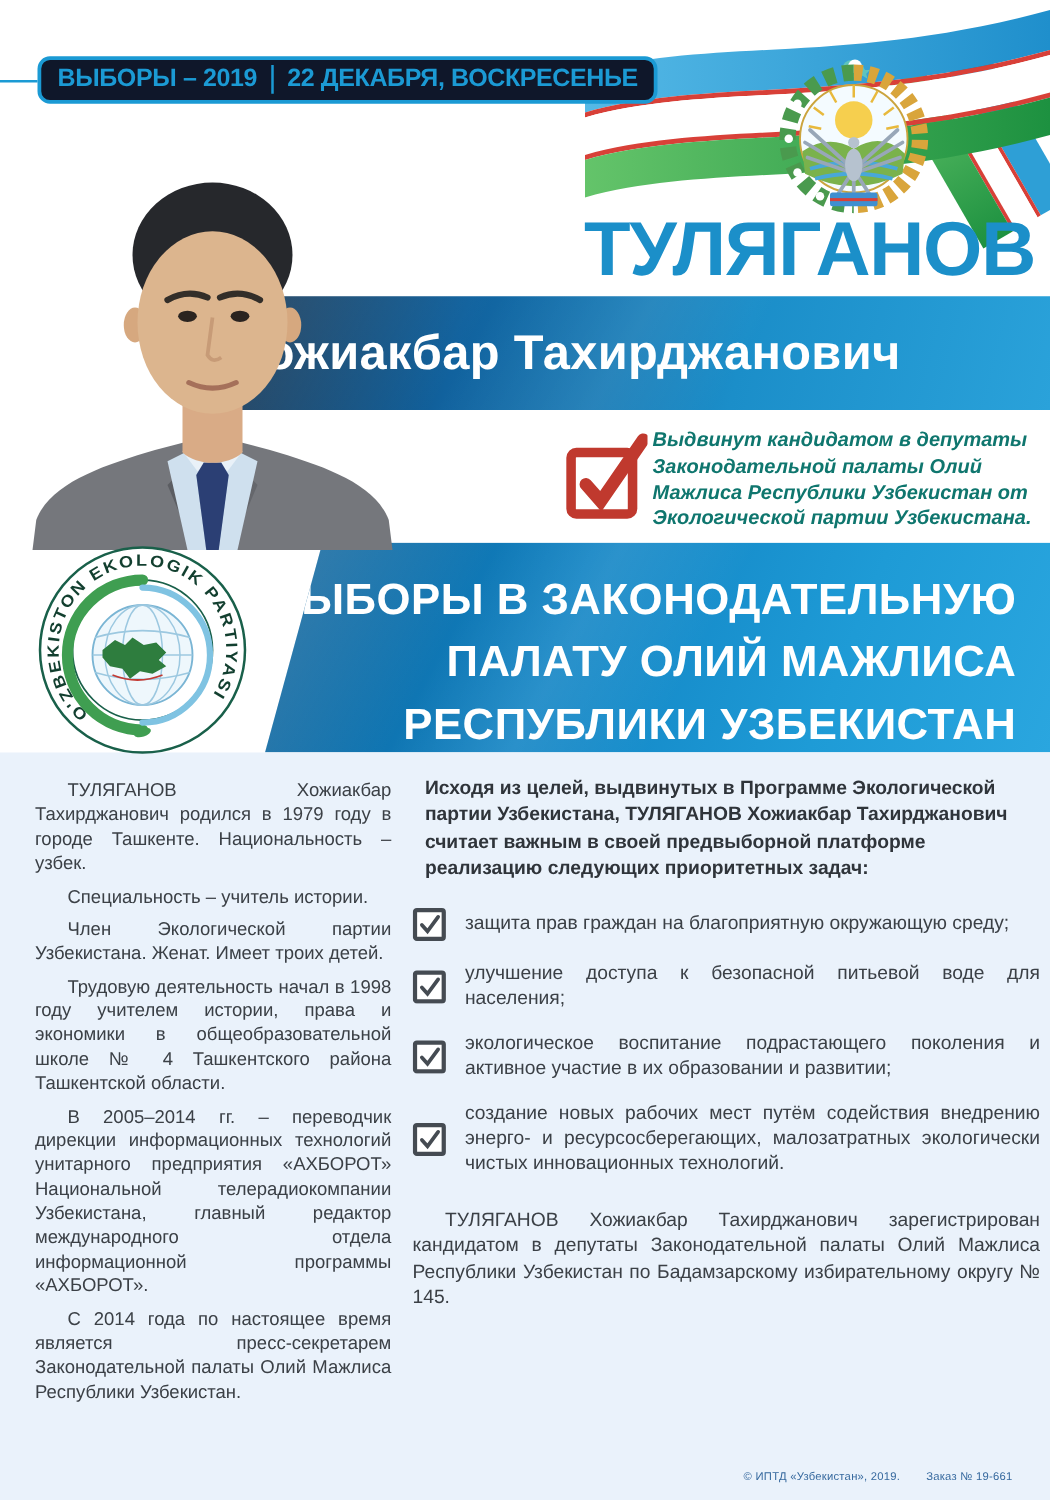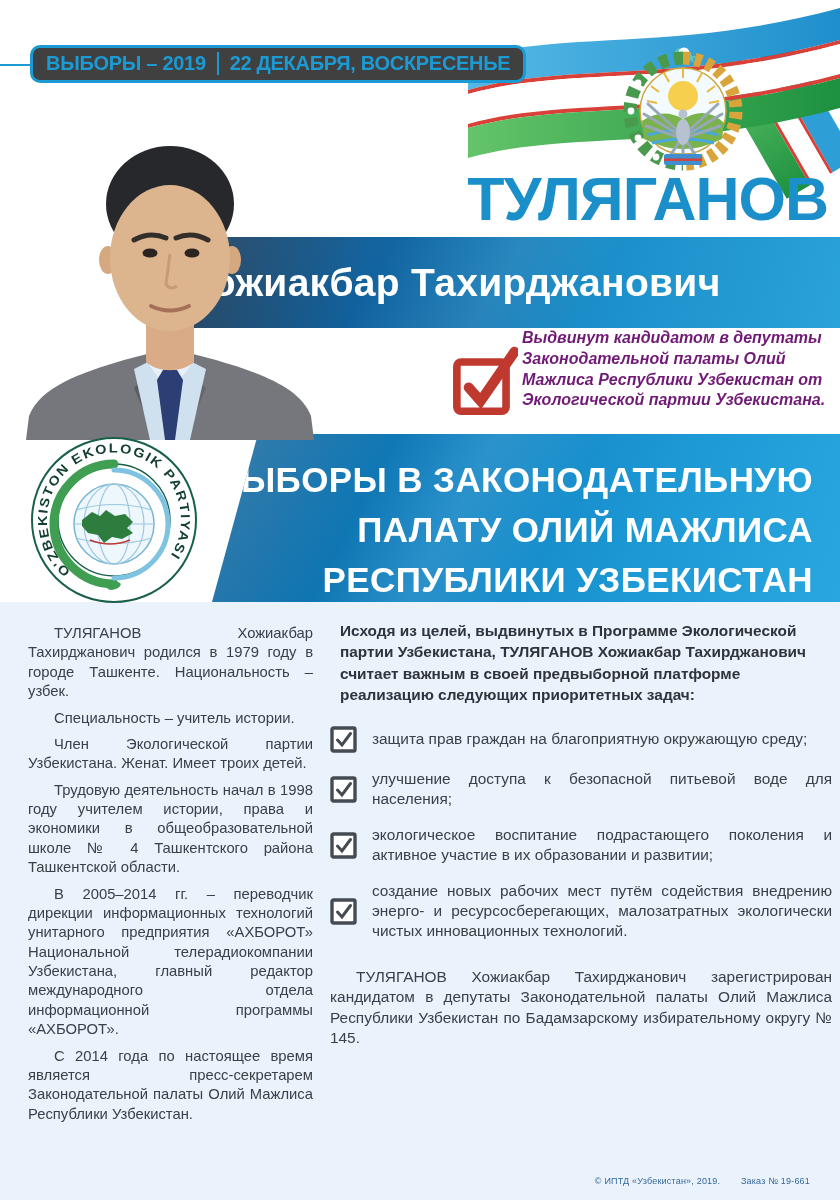--- a/index.html
+++ b/index.html
@@ -3,21 +3,21 @@
 <meta charset="utf-8">
 <style>
   html,body{margin:0;padding:0;background:#9aa0a6;}
   .poster{
     position:relative;width:840px;height:1200px;margin:0 auto;background:#ffffff;
     overflow:hidden;font-family:"Liberation Sans",sans-serif;
   }
   
   .election-badge{
     position:absolute;top:45px;left:30px;z-index:6;display:flex;align-items:center;gap:11px;
-    border:3px solid #1b9ad4;border-radius:10px;padding:4px 13px 5px;background:#404040;
+    border:3px solid #1b9ad4;border-radius:10px;padding:4px 13px 5px;background:#0f172a;
     color:#1b9ad4;font-weight:bold;font-size:20px;letter-spacing:-0.3px;white-space:nowrap;
   }
   .badge-divider{width:2px;align-self:stretch;background:#1b9ad4;}
   .rule{position:absolute;height:2px;background:#1b9ad4;top:64px;z-index:5;}
   .rule-left{left:0;width:30px;}
   .rule-right{left:344px;width:148px;}
   
   .flag-ribbon{position:absolute;top:0;left:468px;z-index:1;}
   .state-emblem{position:absolute;top:44px;left:618px;z-index:2;}
   
@@ -30,22 +30,22 @@
     background:linear-gradient(104deg,#0e2f4e 0%,#11629e 28%,#1b8ec9 62%,#2aa2da 100%);
     display:flex;align-items:center;justify-content:flex-start;padding-right:26px;
   }
   .name-banner::before{content:"";position:absolute;inset:0;
     background:linear-gradient(120deg,rgba(255,255,255,.14) 0%,rgba(255,255,255,0) 30%,rgba(255,255,255,.08) 48%,rgba(255,255,255,0) 62%);}
   .name-banner span{position:relative;color:#fff;font-weight:bold;font-size:39px;letter-spacing:0.3px;}
   .portrait{position:absolute;top:88px;left:18px;z-index:4;}
   
   .nominate-check{position:absolute;top:340px;left:450px;z-index:3;}
   .nominate-text{
-    position:absolute;top:328px;left:522px;width:312px;z-index:3;
-    font-style:italic;font-weight:bold;color:#701a75;font-size:16px;line-height:1.3;
+    position:absolute;top:343px;left:522px;width:312px;z-index:3;
+    font-style:italic;font-weight:bold;color:#0f766e;font-size:16px;line-height:1.3;
   }
   
   .main-banner{
     position:absolute;top:434px;left:212px;right:0;height:168px;z-index:1;box-sizing:border-box;
     background:linear-gradient(112deg,#0a5d95 0%,#1284c4 38%,#1e9bd6 72%,#2aa6df 100%);
     clip-path:polygon(46px 0,100% 0,100% 100%,0 100%);
     color:#fff;text-align:right;padding:21px 27px 0 0;
     font-weight:bold;font-size:35px;line-height:1.43;letter-spacing:0.4px;
   }
   .main-banner::before{content:"";position:absolute;inset:0;

